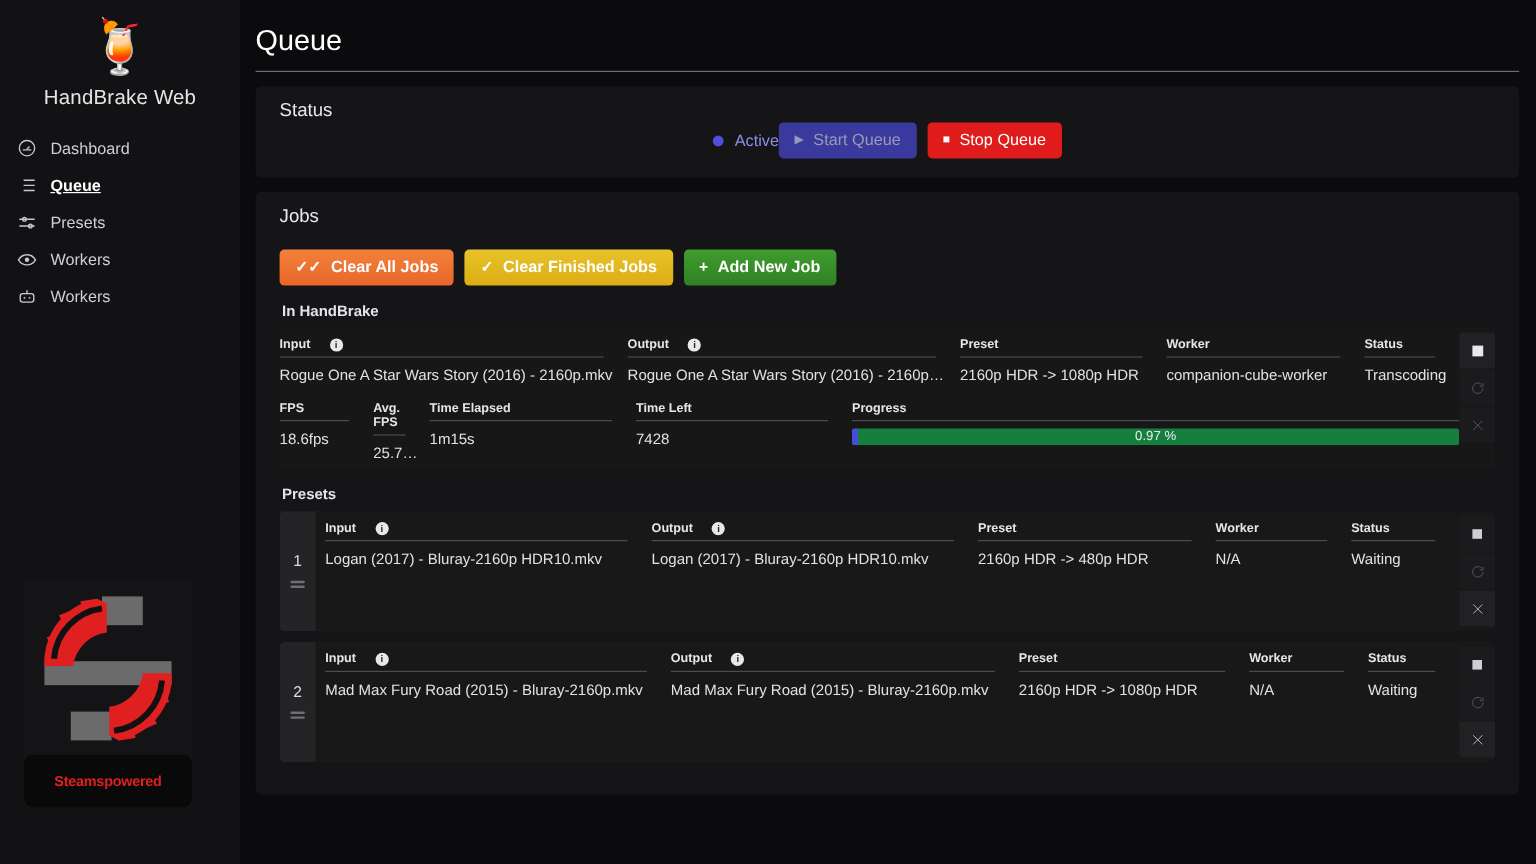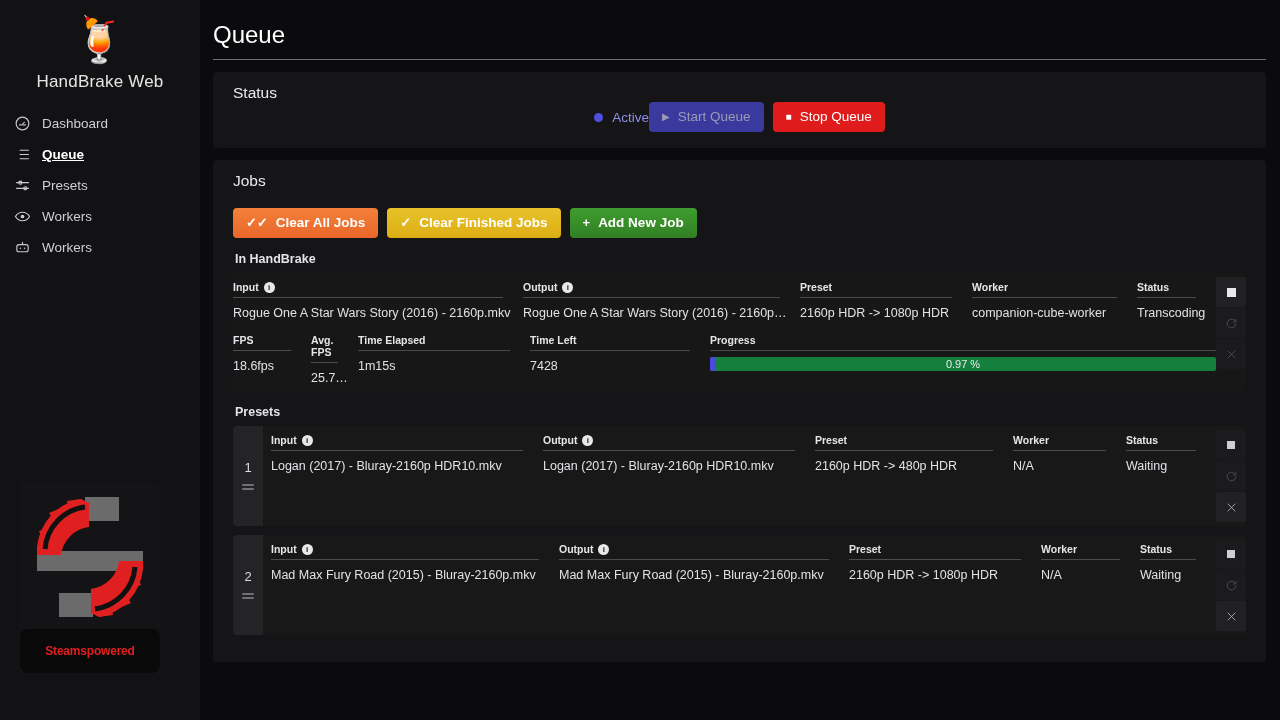--- a/index.html
+++ b/index.html
@@ -104,21 +104,21 @@
   }
   .idx-num { font-size: 13px; }
   .grip { display: block; width: 12px; }
   .grip i { display: block; height: 1.5px; background: #6f6f75; margin: 2.2px 0; border-radius: 1px; }
 
   .job-body { flex: 1 1 auto; padding: 8px 0 6px 0; }
   .grid { display: flex; }
   .cell { padding: 0 10px 0 0; min-width: 0; }
   .cell-h {
     font-size: 10.5px; font-weight: 700; color: #e6e6e9;
-    display: flex; align-items: center; gap: 5px;
+    display: flex; align-items: center; gap: 16px;
     padding-bottom: 4px; border-bottom: 1px solid #4b4b50;
     margin-right: 10px;
   }
   .cell-v {
     font-size: 12.5px; color: #e2e2e6; padding-top: 8px;
     white-space: nowrap; overflow: hidden; text-overflow: ellipsis;
   }
   .info-i {
     width: 11px; height: 11px; border-radius: 50%;
     background: #e8e8ea; color: #1a1a1c; font-size: 8px; font-weight: 700;

